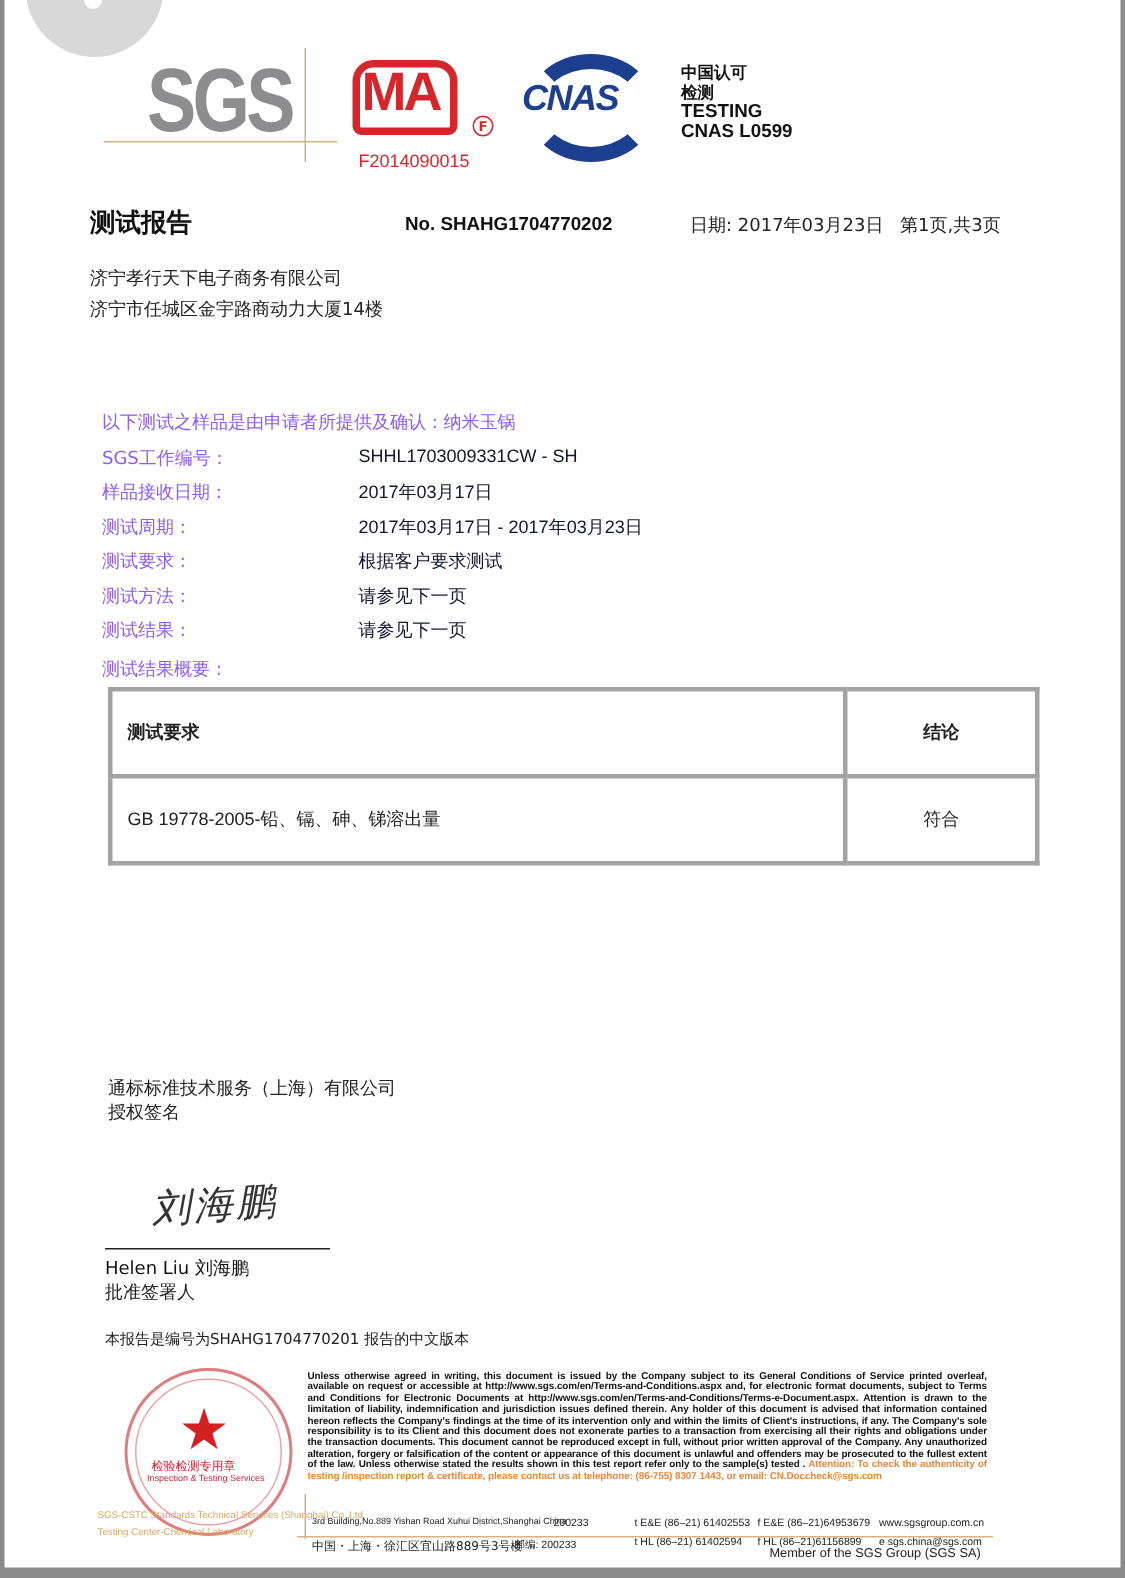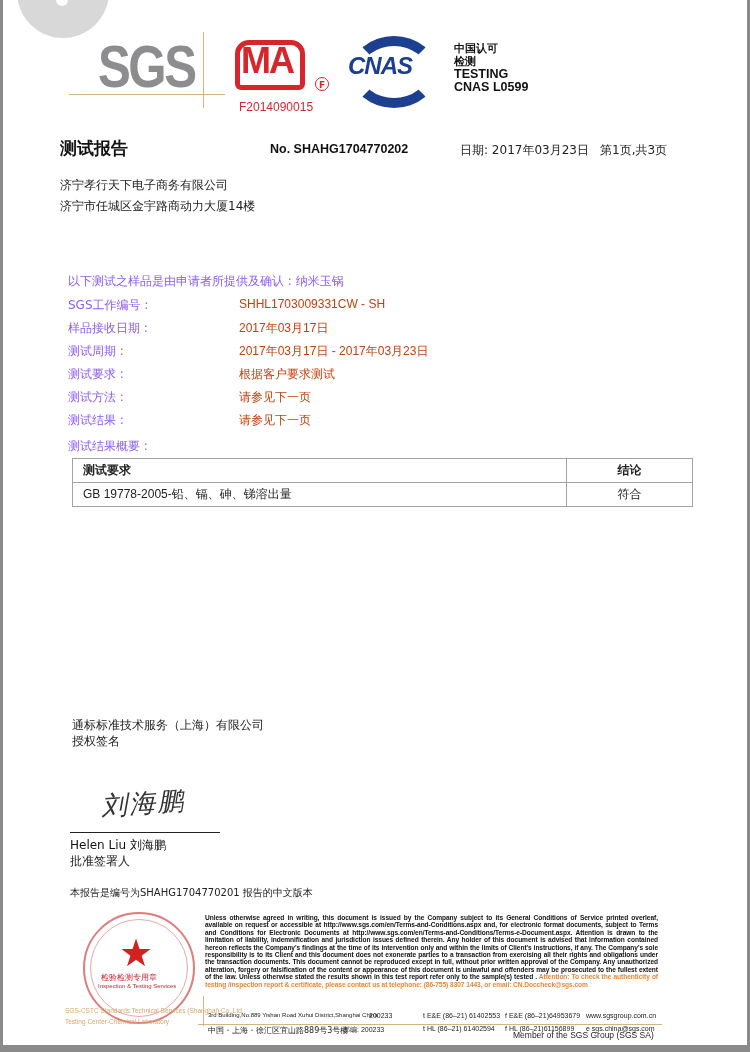--- a/index.html
+++ b/index.html
@@ -26,24 +26,24 @@
   .cnas-side { left:451px; top:42px; font-size:11px; line-height:13px; color:#111; font-weight:bold; }
   .cnas-side .en { font-family:"Liberation Sans", sans-serif; font-size:12.5px; }
 
   .title { left:57px; top:137px; font-size:17px; font-weight:bold; color:#111; }
   .repno { left:267px; top:142px; font-family:"Liberation Sans", sans-serif; font-size:12.5px; color:#111;font-weight:bold; }
   .date  { left:457px; top:142px; font-size:12px; color:#222; }
   .pageinfo { left:597px; top:142px; font-size:12px; color:#222; }
 
   .addr { left:57px; font-size:12px; color:#222; }
   .row-label { left:65px; font-size:12px; color:#8b5cf6; }
-  .row-value { left:236px; font-size:12px; color:#c2410c; font-family:"Liberation Sans", "DejaVu Sans", sans-serif; }
+  .row-value { left:236px; font-size:12px; color:#0f172a; font-family:"Liberation Sans", "DejaVu Sans", sans-serif; }
 
   table.summary { position:absolute; left:69px; top:458px; width:621px; border-collapse:collapse; font-size:12px; }
-  table.summary td, table.summary th { border:1px solid #a3a3a3; padding:0 10px; height:23px;margin-top:43px; }
+  table.summary td, table.summary th { border:3px solid #a3a3a3; padding:16px 10px; height:23px;margin-top:43px; }
   table.summary th { text-align:left; font-weight:bold; }
   table.summary th.c, table.summary td.c { text-align:center; width:105px; }
   table.summary td { font-family:"Liberation Sans", "DejaVu Sans", sans-serif; }
 
   .company { left:69px; top:717px; font-size:12px; color:#222; line-height:16px; }
   .sig-script { left:98px; top:786px; font-family:"DejaVu Serif", serif; font-style:italic; font-size:26px; color:#333; letter-spacing:2px; transform:rotate(-4deg); }
   .sig-line { left:67px; top:832px; width:150px; height:1px; background:#222; }
   .sig-name { left:67px; top:837px; font-size:12px; color:#111; }
   .sig-title { left:67px; top:853px; font-size:12px; color:#222; }
   .note { left:67px; font-size:10px; color:#222; }

